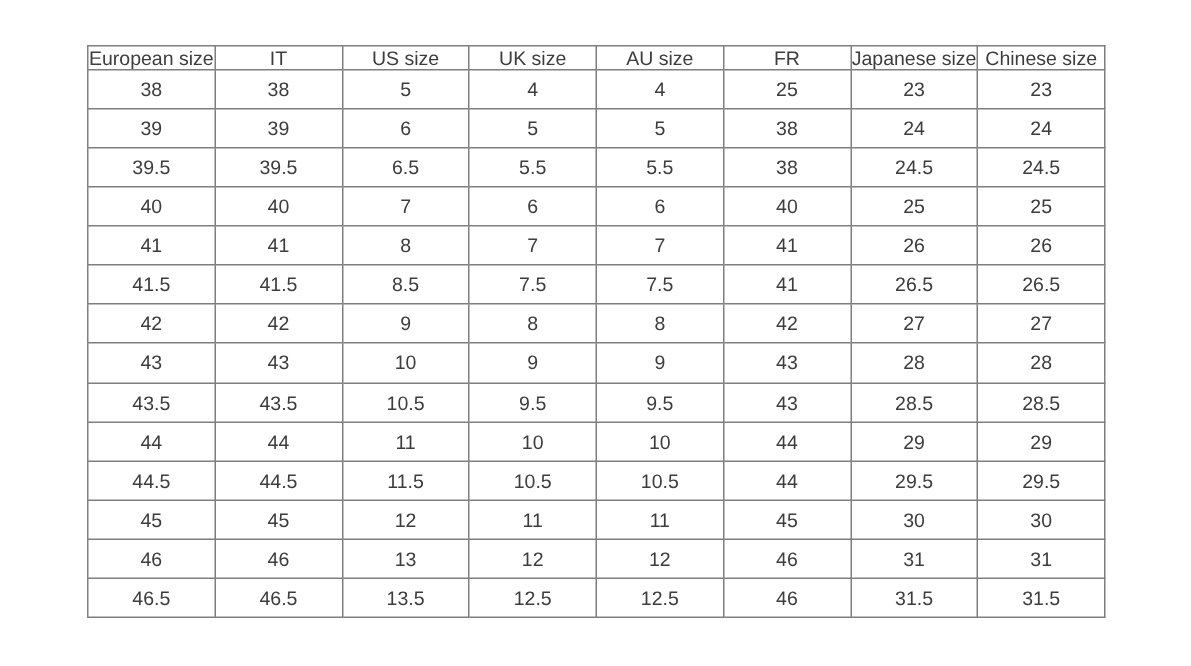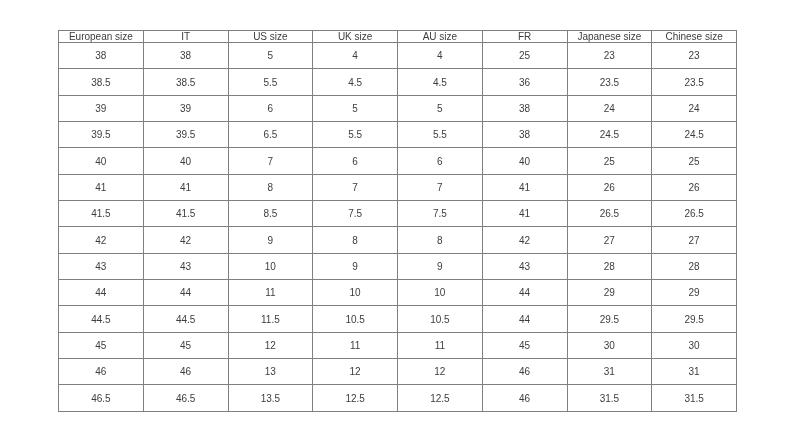--- a/index.html
+++ b/index.html
@@ -19,21 +19,21 @@
     overflow: hidden;
   }
   table.size-table {
     position: absolute;
     left: 58px;
     top: 30px;
     width: 679px;
     height: 382px;
     border-collapse: collapse;
     table-layout: fixed;
-    font-size: 10px;
+    font-size: 13px;
     color: #3d3d3d;
   }
   table.size-table th,
   table.size-table td {
     border: 1px solid #7f7f7f;
     text-align: center;
     vertical-align: middle;
     font-weight: normal;
     padding: 0;
     overflow: hidden;
@@ -65,30 +65,20 @@
           <td>38</td>
           <td>38</td>
           <td>5</td>
           <td>4</td>
           <td>4</td>
           <td>25</td>
           <td>23</td>
           <td>23</td>
         </tr>
         <tr>
-          <td>38.5</td>
-          <td>38.5</td>
-          <td>5.5</td>
-          <td>4.5</td>
-          <td>4.5</td>
-          <td>36</td>
-          <td>23.5</td>
-          <td>23.5</td>
-        </tr>
-        <tr>
           <td>39</td>
           <td>39</td>
           <td>6</td>
           <td>5</td>
           <td>5</td>
           <td>38</td>
           <td>24</td>
           <td>24</td>
         </tr>
         <tr>
@@ -145,20 +135,30 @@
           <td>43</td>
           <td>43</td>
           <td>10</td>
           <td>9</td>
           <td>9</td>
           <td>43</td>
           <td>28</td>
           <td>28</td>
         </tr>
         <tr>
+          <td>43.5</td>
+          <td>43.5</td>
+          <td>10.5</td>
+          <td>9.5</td>
+          <td>9.5</td>
+          <td>43</td>
+          <td>28.5</td>
+          <td>28.5</td>
+        </tr>
+        <tr>
           <td>44</td>
           <td>44</td>
           <td>11</td>
           <td>10</td>
           <td>10</td>
           <td>44</td>
           <td>29</td>
           <td>29</td>
         </tr>
         <tr>

